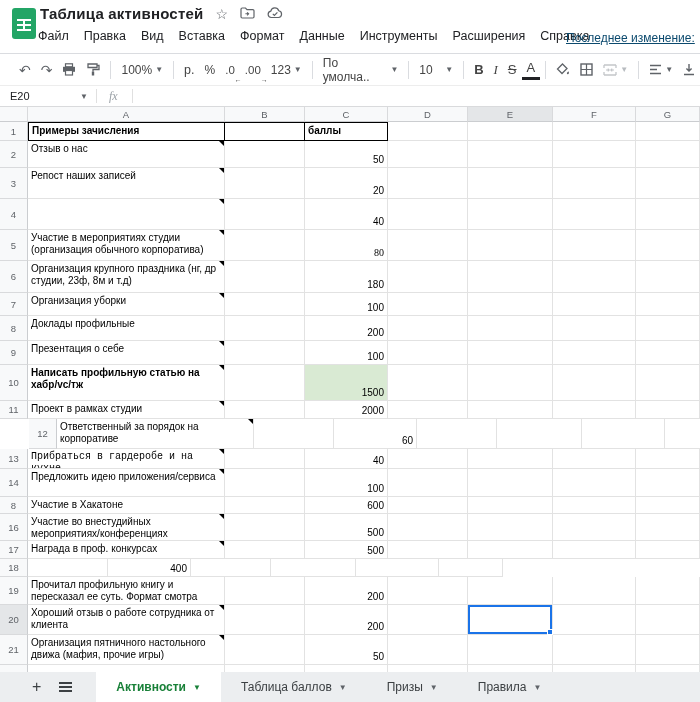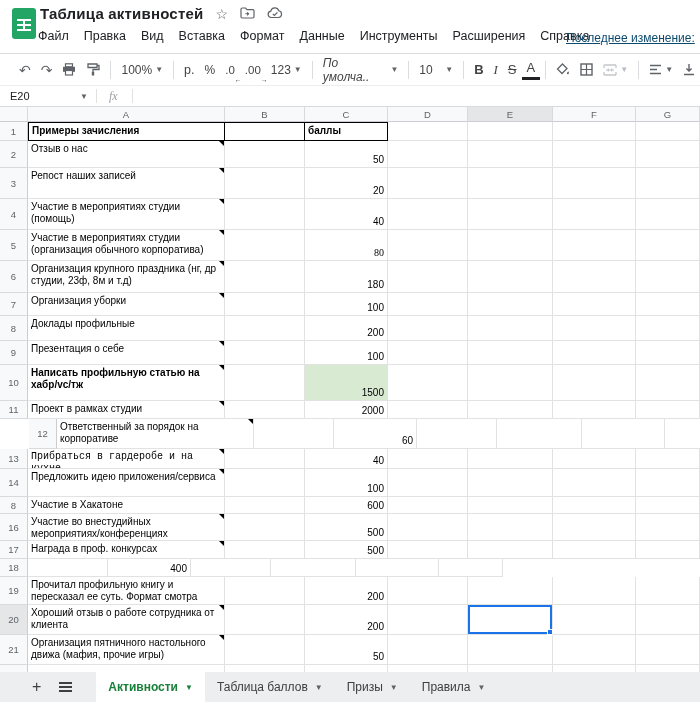--- a/index.html
+++ b/index.html
@@ -75,21 +75,21 @@
   .selhandle { position:absolute; right:-3px; bottom:-3px; width:6px; height:6px;
     background:#1a73e8; border:1px solid #fff; }
 
   
   .tabbar { position:absolute; left:0; bottom:0; width:700px; height:30px; background:#eceef0;
     display:flex; align-items:center; }
   .tab-add { margin-left:32px; font-size:16px; color:#3c4043; }
   .tab-all { margin-left:18px; width:13px; display:flex; flex-direction:column; gap:2px; }
   .tab-all i { display:block; height:2px; background:#3c4043; }
   .tabs { display:flex; height:30px; margin-left:24px; }
-  .tab { height:30px; display:flex; align-items:center; gap:7px; padding:0 12px;
+  .tab { height:30px; display:flex; align-items:center; gap:7px; padding:0 20px;
     font-size:12px; color:#3c4043; white-space:nowrap; }
   .tab .arrow { font-size:8px; color:#5f6368; }
   .tab.active { background:#fff; color:#188038; font-weight:bold; }
   .tab.active .arrow { color:#188038; }
 </style>
 </head>
 <body>
 
 <div class="app">
 
@@ -158,21 +158,21 @@
       </span>
     <span class="tbtn dec">
         <span>.00</span>
         <span class="tiny">→</span>
       </span>
     <span class="tbtn">
         <span>123</span> 
         <span class="arrow">▼</span>
       </span>
     <span class="sep"></span>
-    <span class="tbtn" style="width:86px;font-style:italic;">
+    <span class="tbtn" style="width:86px;">
         <span>По умолча..</span> 
         <span class="arrow">▼</span>
       </span>
     <span class="sep"></span>
     <span class="tbtn" style="width:44px;justify-content:space-between;">
         <span>10</span> 
         <span class="arrow">▼</span>
       </span>
     <span class="sep"></span>
     <span class="tbtn fmt-b">B</span>
@@ -261,21 +261,21 @@
           <div class="cell texta" style="width: 197px; flex: 0 0 197px;"><span>Репост наших записей</span><span class="note-tri"></span></div>
           <div class="cell" style="width: 80px; flex: 0 0 80px;"></div>
           <div class="cell num" style="width: 83px; flex: 0 0 83px;">20</div>
           <div class="cell" style="width: 80px; flex: 0 0 80px;"></div>
           <div class="cell" style="width: 85px; flex: 0 0 85px;"></div>
           <div class="cell" style="width: 83px; flex: 0 0 83px;"></div>
           <div class="cell" style="width: 64px; flex: 0 0 64px;"></div>
         </div>
         <div class="grow" style="height: 31px;">
           <div class="rowhdr">4</div>
-          <div class="cell texta" style="width: 197px; flex: 0 0 197px;"><span>Участие в мероприятиях студии (помощь)</span><span class="note-tri"></span></div>
+          <div class="cell texta" style="width: 197px; flex: 0 0 197px;"><span class="note-tri"></span></div>
           <div class="cell" style="width: 80px; flex: 0 0 80px;"></div>
           <div class="cell num" style="width: 83px; flex: 0 0 83px;">40</div>
           <div class="cell" style="width: 80px; flex: 0 0 80px;"></div>
           <div class="cell" style="width: 85px; flex: 0 0 85px;"></div>
           <div class="cell" style="width: 83px; flex: 0 0 83px;"></div>
           <div class="cell" style="width: 64px; flex: 0 0 64px;"></div>
         </div>
         <div class="grow" style="height: 31px;">
           <div class="rowhdr">5</div>
           <div class="cell texta" style="width: 197px; flex: 0 0 197px;"><span>Участие в мероприятиях студии (организация обычного корпоратива)</span><span class="note-tri"></span></div>

